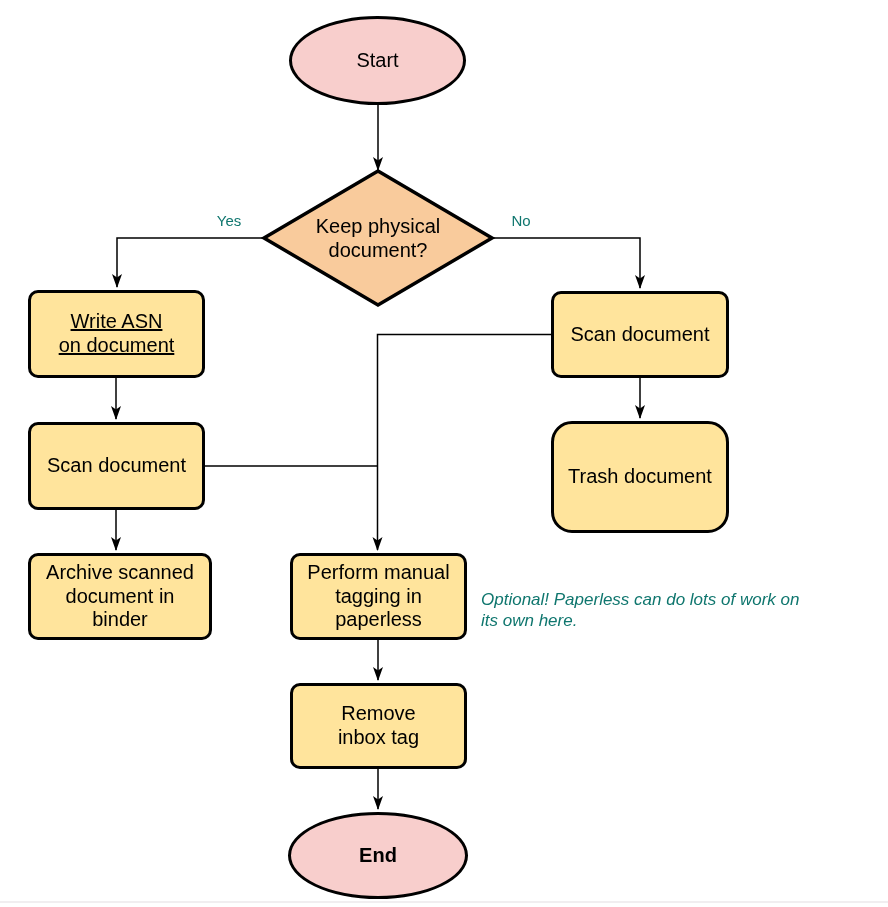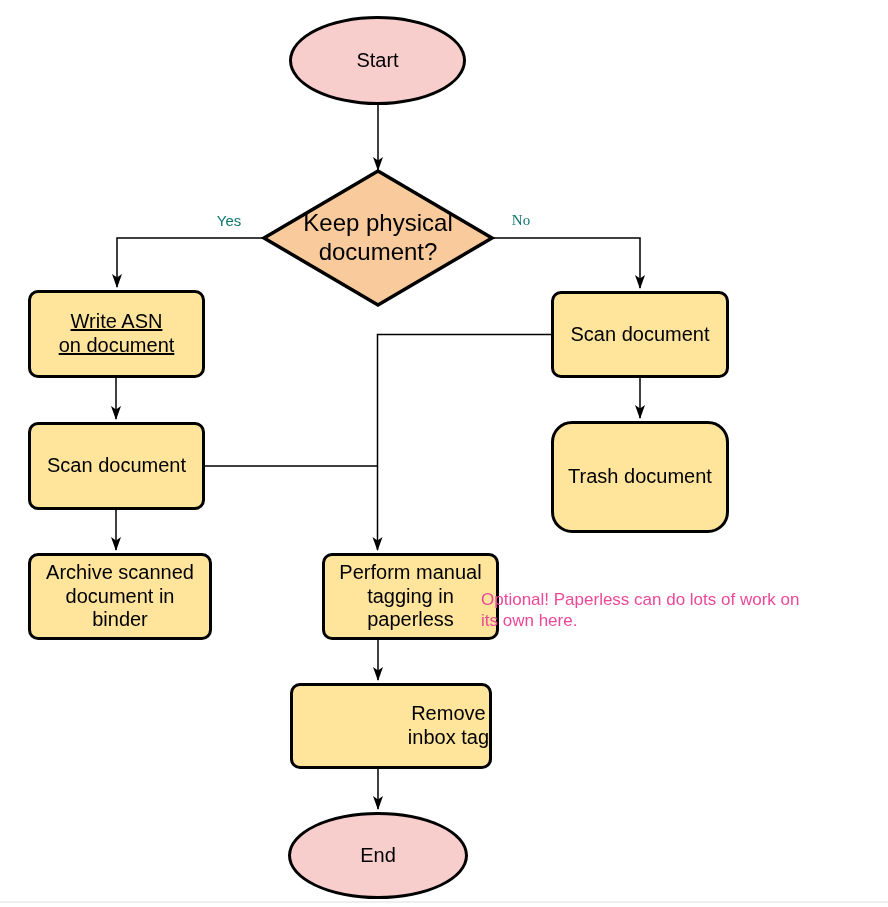--- a/index.html
+++ b/index.html
@@ -41,39 +41,40 @@
     background: var(--process-fill, #ffe49c);
     border: 3px solid var(--stroke, #000);
     border-radius: 10px;
   }
   .decision-label {
     position: absolute;
     display: flex;
     align-items: center;
     justify-content: center;
     text-align: center;
-    font-size: 24px;
+    font-size: 20px;
     line-height: 1.2;
     white-space: pre-line;
   }
   .edge-label {
     position: absolute;
     font-size: 15px;
     color: #0f766e;
     text-align: center;
   }
   .note {
     position: absolute;
     left: 481px;
     top: 589px;
     width: 404px;
     font-size: 17px;
+    font-style: italic;
     line-height: 21px;
     white-space: pre-line;
-    color: #ec4899;
+    color: #0f766e;
   }
   .bottom-divider {
     position: absolute;
     left: 0;
     top: 901px;
     width: 888px;
     height: 2px;
     background: var(--bottom-divider, #f1eef0);
   }
 </style>
@@ -104,21 +105,21 @@
   </svg>
 
   <div class="node terminator" style="left:289px; top:16px; width:177px; height:89px;">
     <span class="label">Start</span>
   </div>
 
   <div class="decision-label" style="left:298px; top:208px; width:160px; height:60px;">Keep physical
 document?</div>
 
   <div class="edge-label" style="left:207px; top:212px; width:44px;">Yes</div>
-  <div class="edge-label" style="left:502px; top:212px; width:38px;font-family:Liberation Serif, serif;">No</div>
+  <div class="edge-label" style="left:502px; top:212px; width:38px;">No</div>
 
   <div class="node process" style="left:28px; top:290px; width:177px; height:88px;text-decoration:underline;">
     <span class="label">Write ASN
 on document</span>
   </div>
 
   <div class="node process" style="left:28px; top:422px; width:177px; height:88px;">
     <span class="label">Scan document</span>
   </div>
 
@@ -129,32 +130,32 @@
   </div>
 
   <div class="node process" style="left:551px; top:291px; width:178px; height:87px;">
     <span class="label">Scan document</span>
   </div>
 
   <div class="node process" style="left:551px; top:421px; width:178px; height:112px;border-radius:21px;">
     <span class="label">Trash document</span>
   </div>
 
-  <div class="node process" style="left:290px; top:553px; width:177px; height:87px;margin-left:32px;">
+  <div class="node process" style="left:290px; top:553px; width:177px; height:87px;">
     <span class="label">Perform manual
 tagging in
 paperless</span>
   </div>
 
-  <div class="node process" style="left:290px; top:683px; width:202px; height:86px;justify-content:flex-end;">
+  <div class="node process" style="left:290px; top:683px; width:177px; height:86px;">
     <span class="label">Remove
 inbox tag</span>
   </div>
 
-  <div class="node terminator" style="left:288px; top:812px; width:180px; height:87px;">
+  <div class="node terminator" style="left:288px; top:812px; width:180px; height:87px;font-weight:bold;">
     <span class="label">End</span>
   </div>
 
   <div class="note">Optional! Paperless can do lots of work on
 its own here.</div>
 
   <div class="bottom-divider"></div>
 
 </div>
 

